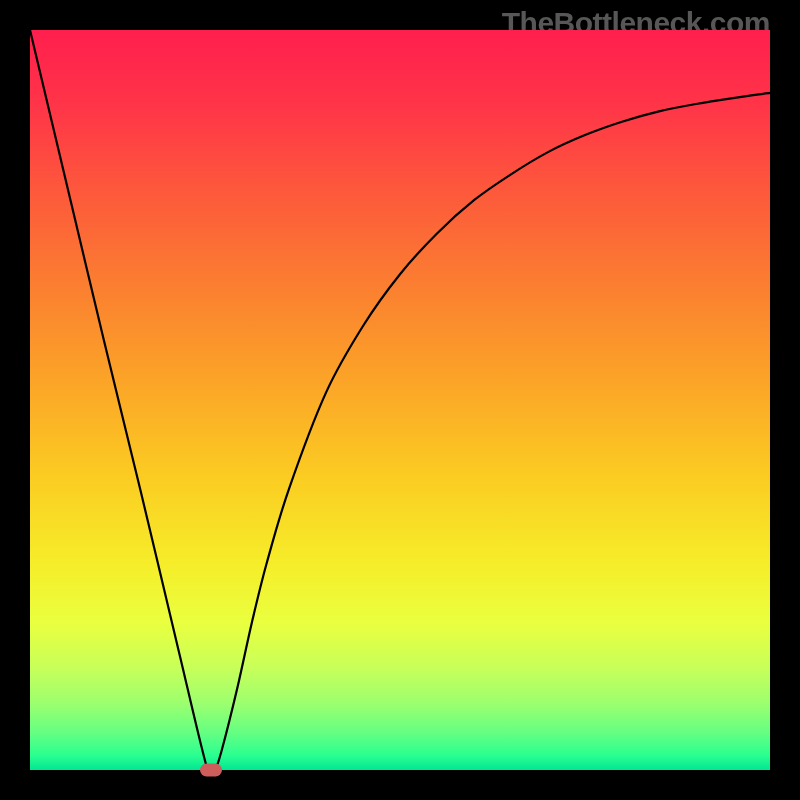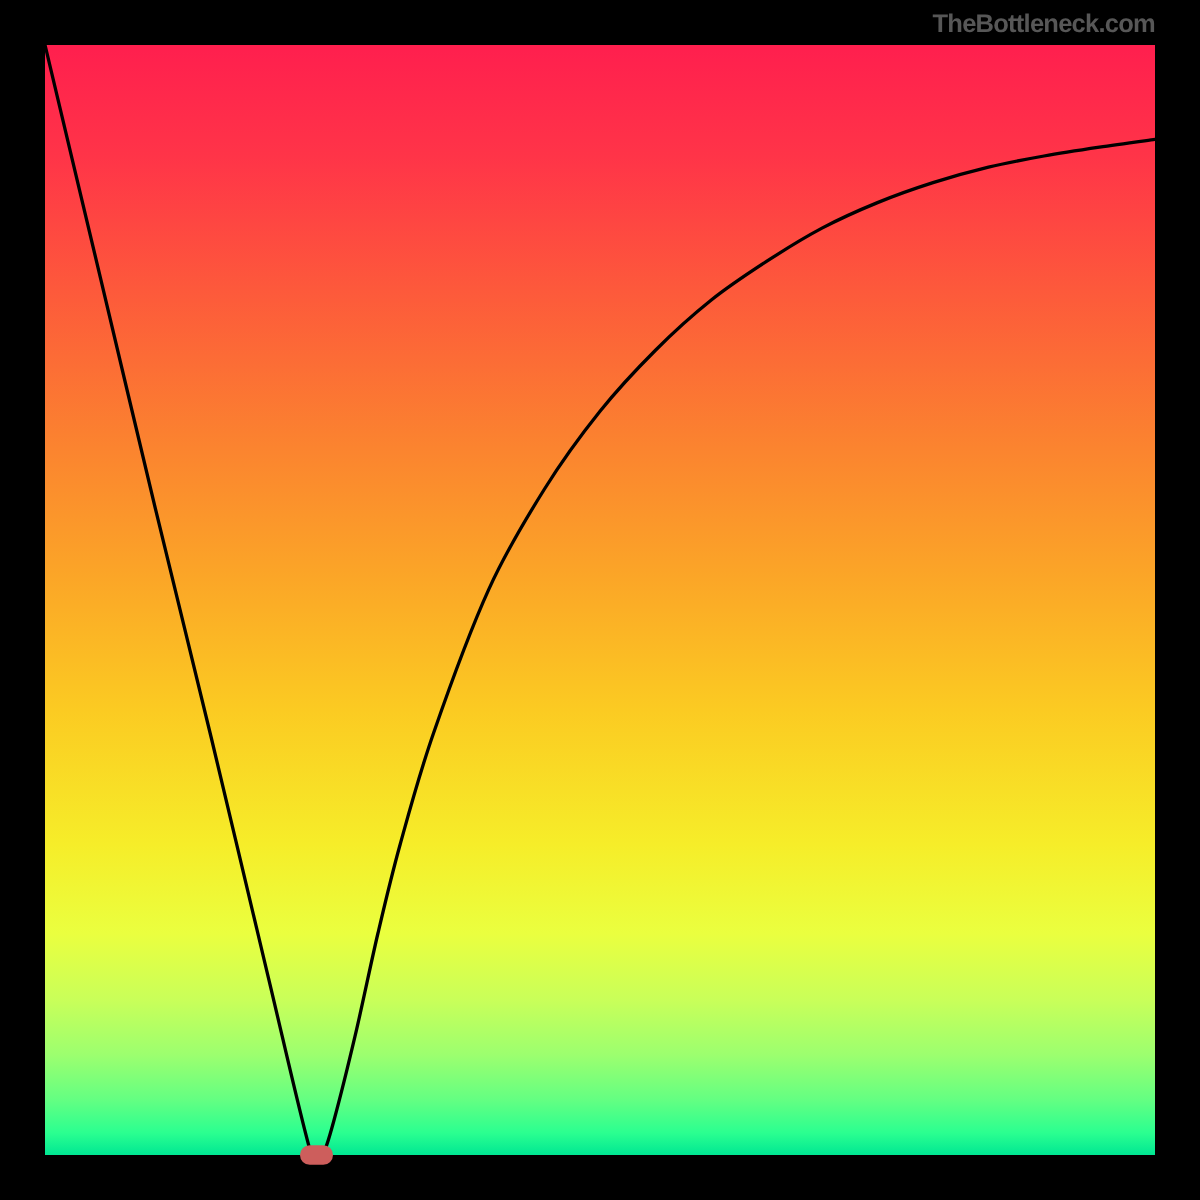--- a/index.html
+++ b/index.html
@@ -23,21 +23,21 @@
     position: absolute;
     left: 0;
     top: 0;
     width: 740px;
     height: 740px;
   }
   .watermark {
     position: absolute;
     top: 6px;
     right: 30px;
-    font-size: 17px;
+    font-size: 30px;
     font-weight: 600;
     color: #575757;
     letter-spacing: -0.5px;
   }
   .curve {
     position: absolute;
     left: 0;
     top: 0;
   }
   .marker {

